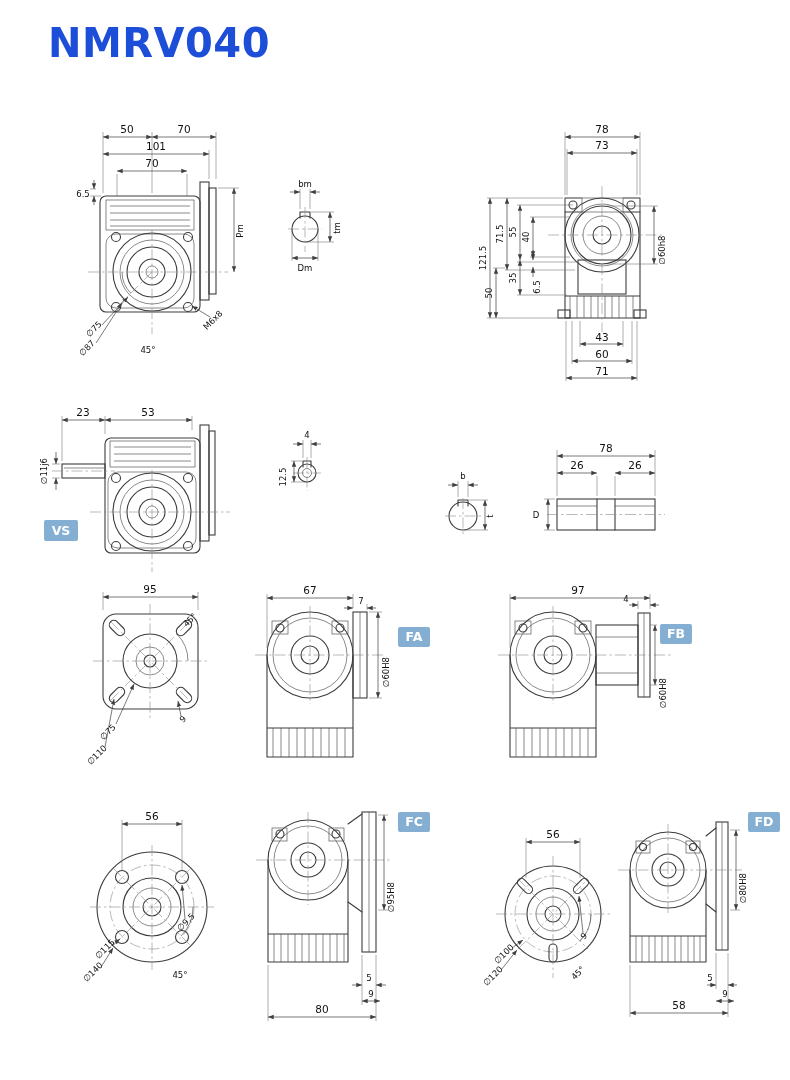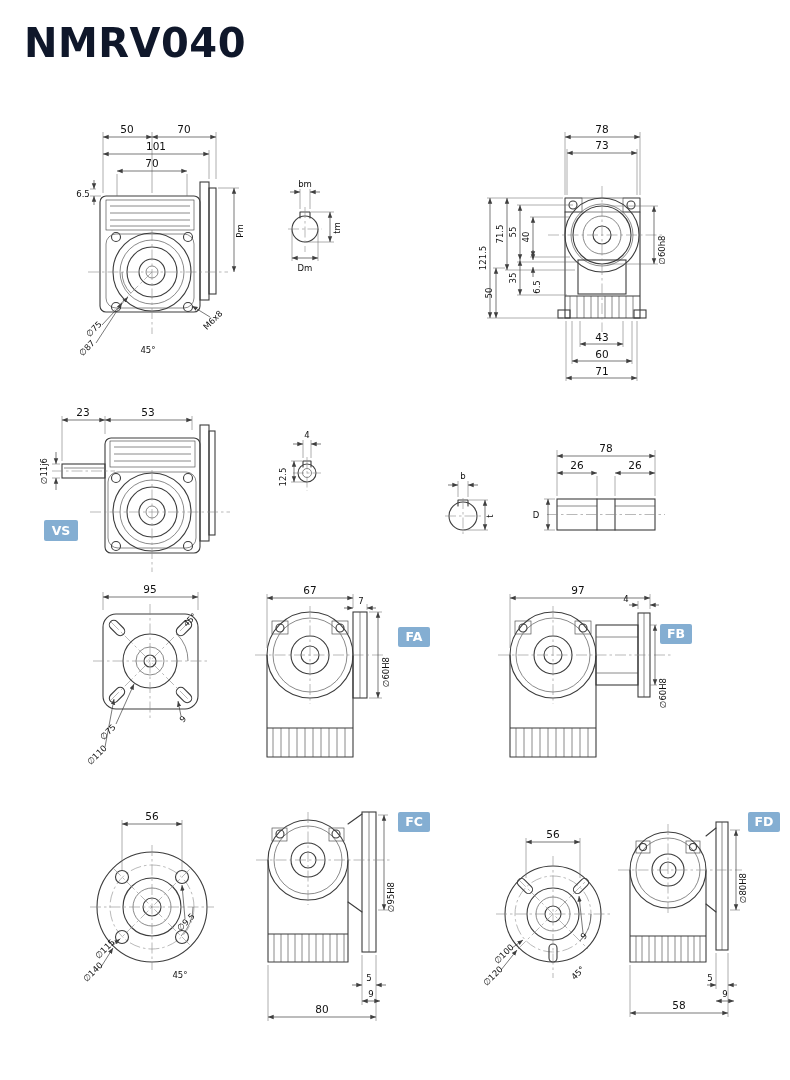--- a/index.html
+++ b/index.html
@@ -1,19 +1,19 @@
 <!DOCTYPE html>
 <html><head>
 <meta charset="utf-8">
 <style>
   *{margin:0;padding:0;box-sizing:border-box}
   html,body{background:#fff}
   body{width:790px;height:1080px;font-family:"DejaVu Sans",sans-serif}
   .page{position:relative;width:790px;height:1080px;background:#ffffff;overflow:hidden}
-  .title{position:absolute;left:24px;top:20px;font-size:40px;font-weight:bold;color:#0f172a;letter-spacing:.5px;font-family:"DejaVu Sans",sans-serif}
+  .title{position:absolute;left:48px;top:20px;font-size:40px;font-weight:bold;color:#1d4ed8;letter-spacing:.5px;font-family:"DejaVu Sans",sans-serif}
   svg.sheet{position:absolute;left:0;top:0}
   .ln{stroke:#3c3c3c;stroke-width:1.1;fill:none;stroke-linecap:round}
   .thin{stroke:#4a4a4a;stroke-width:.65;fill:none}
   .xln{stroke:#6a6a6a;stroke-width:.55;fill:none}
   .cl{stroke:#8a8a8a;stroke-width:.6;fill:none;stroke-dasharray:11 3 2.5 3}
   .dim{stroke:#3f3f3f;stroke-width:.7;fill:none;marker-start:url(#arr);marker-end:url(#arr)}
   .dimE{stroke:#3f3f3f;stroke-width:.7;fill:none;marker-end:url(#arr)}
   text{font-family:"DejaVu Sans",sans-serif;fill:#101010}
   .t{font-size:10.5px;text-anchor:middle}
   .ts{font-size:8.5px;text-anchor:middle}

